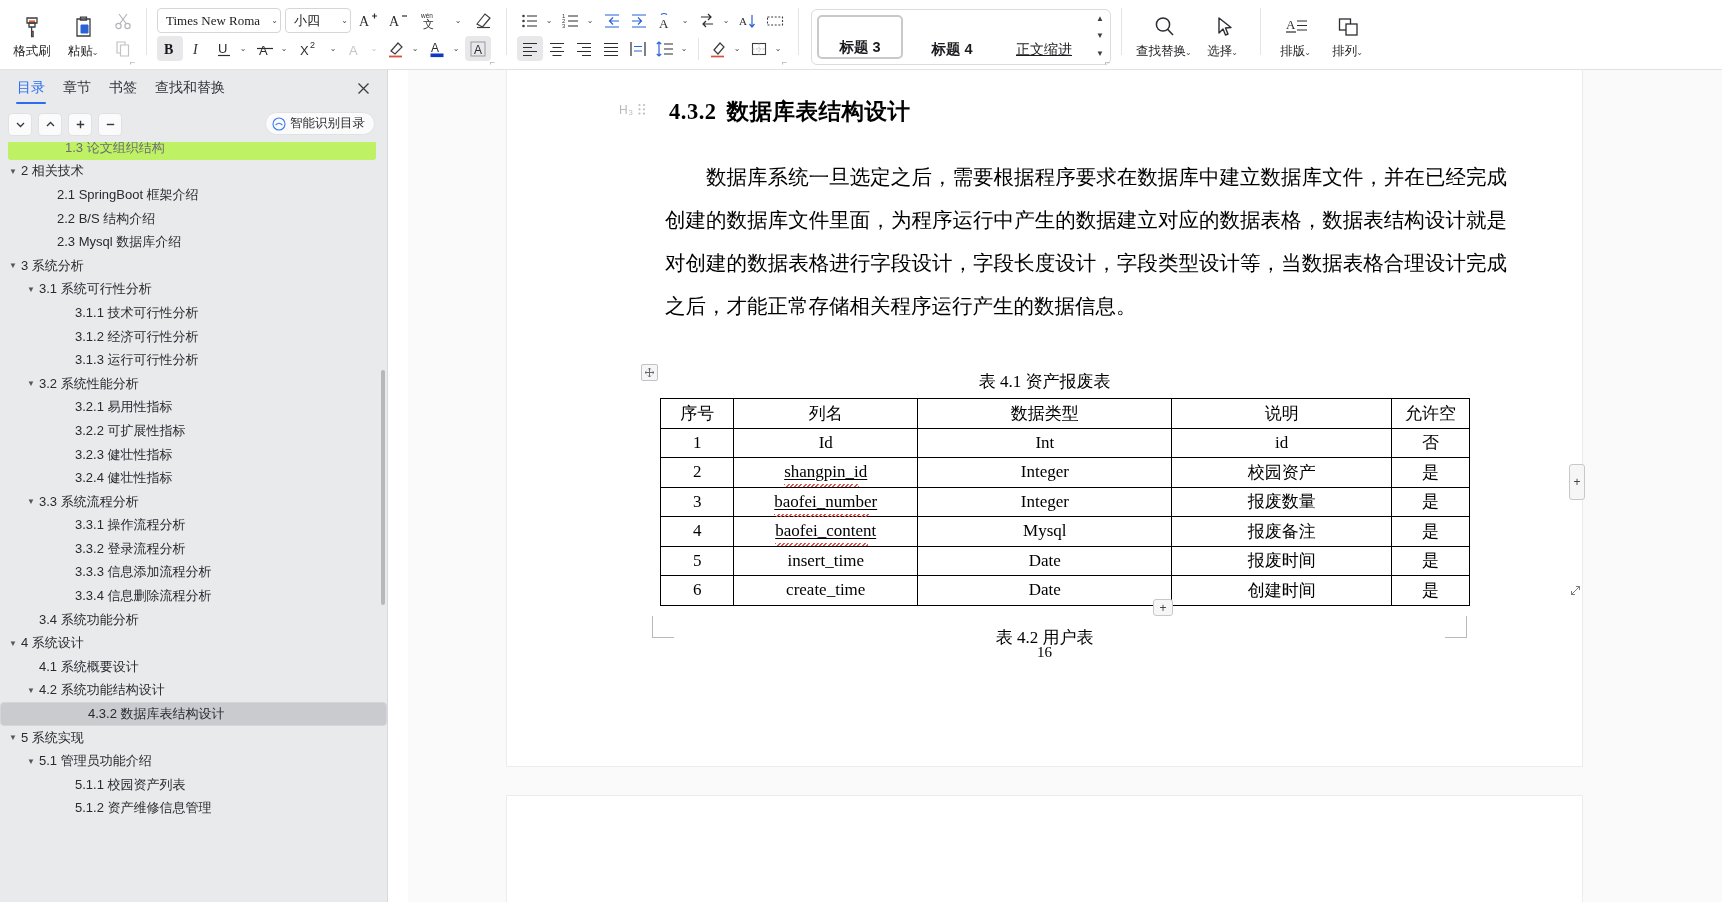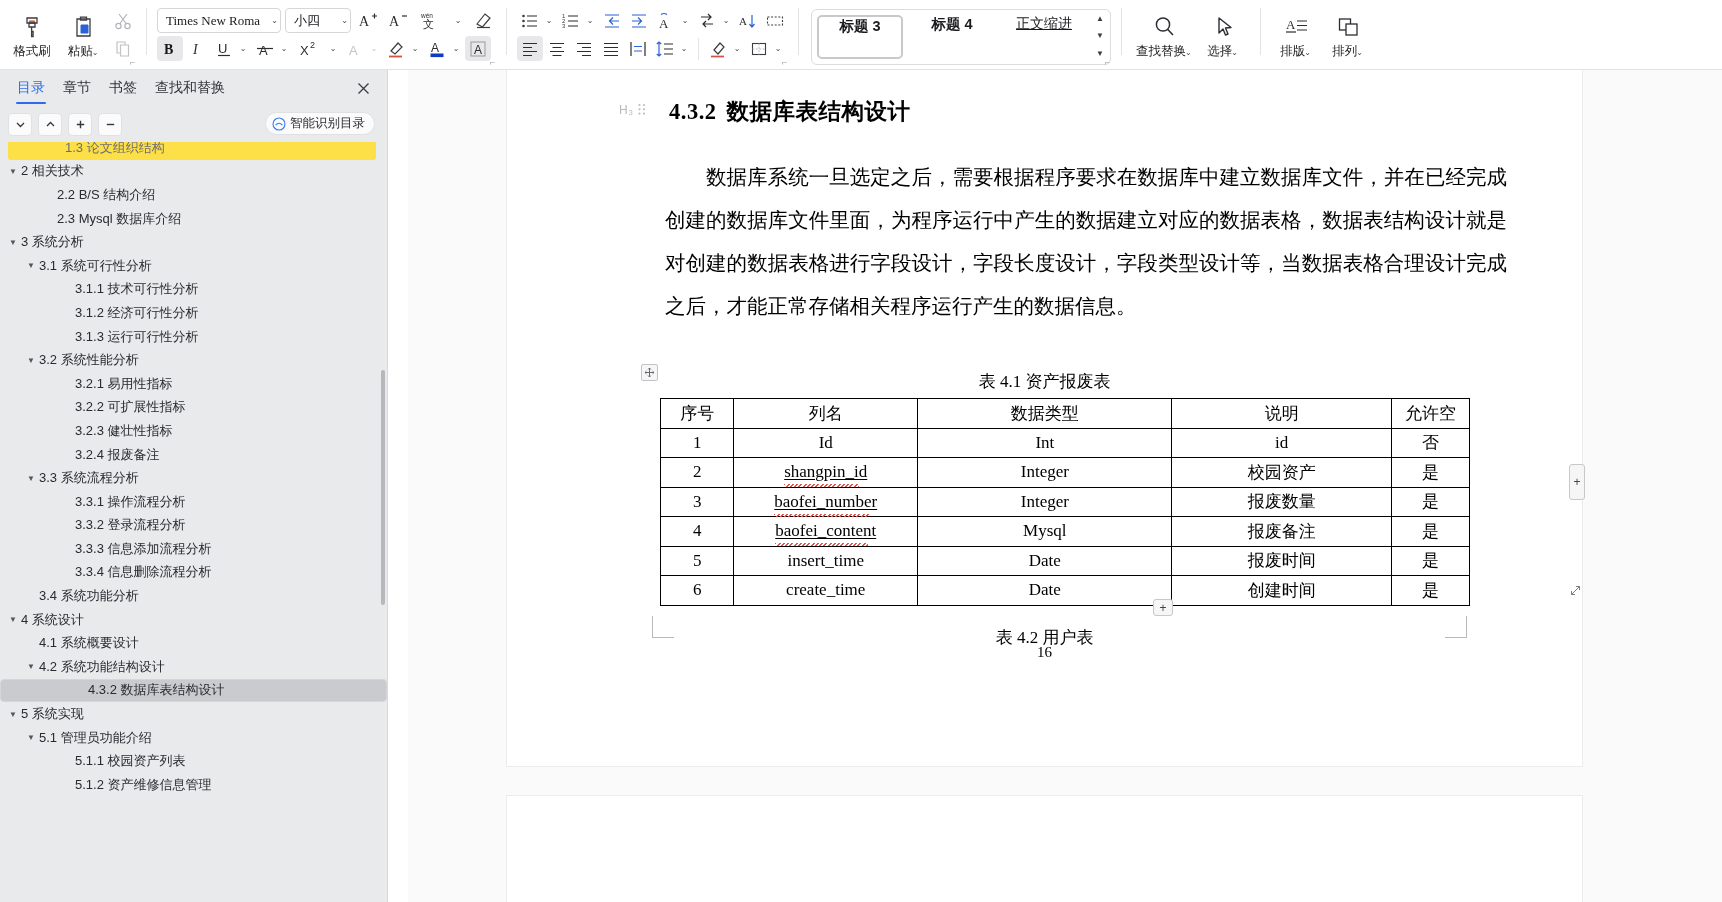--- a/index.html
+++ b/index.html
@@ -59,21 +59,21 @@
   .sel .txt { flex: 1; overflow: hidden; white-space: nowrap; font-family: "Liberation Serif", serif; }
   .sel .txt.cn { font-family: "Liberation Sans", sans-serif; }
 
   
   .stylegallery {
     display: flex; align-items: center; border: 1px solid #dcdcdf; border-radius: 6px;
     height: 56px; margin: 4px 0 0 2px; padding: 0 2px; position: relative; background:#fff;
   }
   .stylecard {
     width: 86px; height: 44px; margin: 0 3px; border-radius: 5px;
-    display: flex; align-items: flex-start; justify-content: center;
+    display: flex; align-items: flex-end; justify-content: center;
     font-size: 14.5px; color: #1b1b1f; cursor: default;
     font-family: "Liberation Sans", sans-serif; font-weight: bold;
   }
   .stylecard.sel2 { border: 2px solid #c9c9cc; }
   .stylecard.normal { font-weight: normal; text-decoration: underline; font-size:14px;}
   .stylescroll {
     width: 16px; height: 52px; display: flex; flex-direction: column;
     align-items: center; justify-content: space-around; margin-left: 2px;
   }
   .stylescroll div { font-size: 8px; color: #3c3c41; line-height: 8px; cursor: default; }
@@ -643,30 +643,34 @@
       <div class="sb-smart">
         <svg class="cv" width="14" height="14" viewBox="0 0 14 14">
           <circle cx="7" cy="7" r="6" fill="none" stroke="#3c7cf0" stroke-width="1.1"></circle>
           <path d="M3.6 8.2 q3.4 -3.8 6.8 0" stroke="#3c7cf0" stroke-width="1.1" fill="none"></path>
         </svg>
         <span>智能识别目录</span>
       </div>
     </div>
 
     <div class="toc" id="toc-list">
-        <div class="toc-item faded" style="margin-top: -12px; background: #fde047; margin-left: 8px; border-radius: 3px; width: 368px;">
+        <div class="toc-item faded" style="margin-top: -12px; background: #bef264; margin-left: 8px; border-radius: 3px; width: 368px;">
           <span class="tri" style="margin-left: 42px;"></span>
           <span>1.3 论文组织结构</span>
         </div>
         <div class="toc-item">
           <span class="tri" style="margin-left: 6px;">▼</span>
           <span>2 相关技术</span>
         </div>
         <div class="toc-item">
           <span class="tri" style="margin-left: 42px;"></span>
+          <span>2.1 SpringBoot 框架介绍</span>
+        </div>
+        <div class="toc-item">
+          <span class="tri" style="margin-left: 42px;"></span>
           <span>2.2 B/S 结构介绍</span>
         </div>
         <div class="toc-item">
           <span class="tri" style="margin-left: 42px;"></span>
           <span>2.3 Mysql 数据库介绍</span>
         </div>
         <div class="toc-item">
           <span class="tri" style="margin-left: 6px;">▼</span>
           <span>3 系统分析</span>
         </div>
@@ -697,21 +701,21 @@
         <div class="toc-item">
           <span class="tri" style="margin-left: 60px;"></span>
           <span>3.2.2  可扩展性指标</span>
         </div>
         <div class="toc-item">
           <span class="tri" style="margin-left: 60px;"></span>
           <span>3.2.3  健壮性指标</span>
         </div>
         <div class="toc-item">
           <span class="tri" style="margin-left: 60px;"></span>
-          <span>3.2.4  报废备注</span>
+          <span>3.2.4  健壮性指标</span>
         </div>
         <div class="toc-item">
           <span class="tri" style="margin-left: 24px;">▼</span>
           <span>3.3  系统流程分析</span>
         </div>
         <div class="toc-item">
           <span class="tri" style="margin-left: 60px;"></span>
           <span>3.3.1  操作流程分析</span>
         </div>
         <div class="toc-item">

